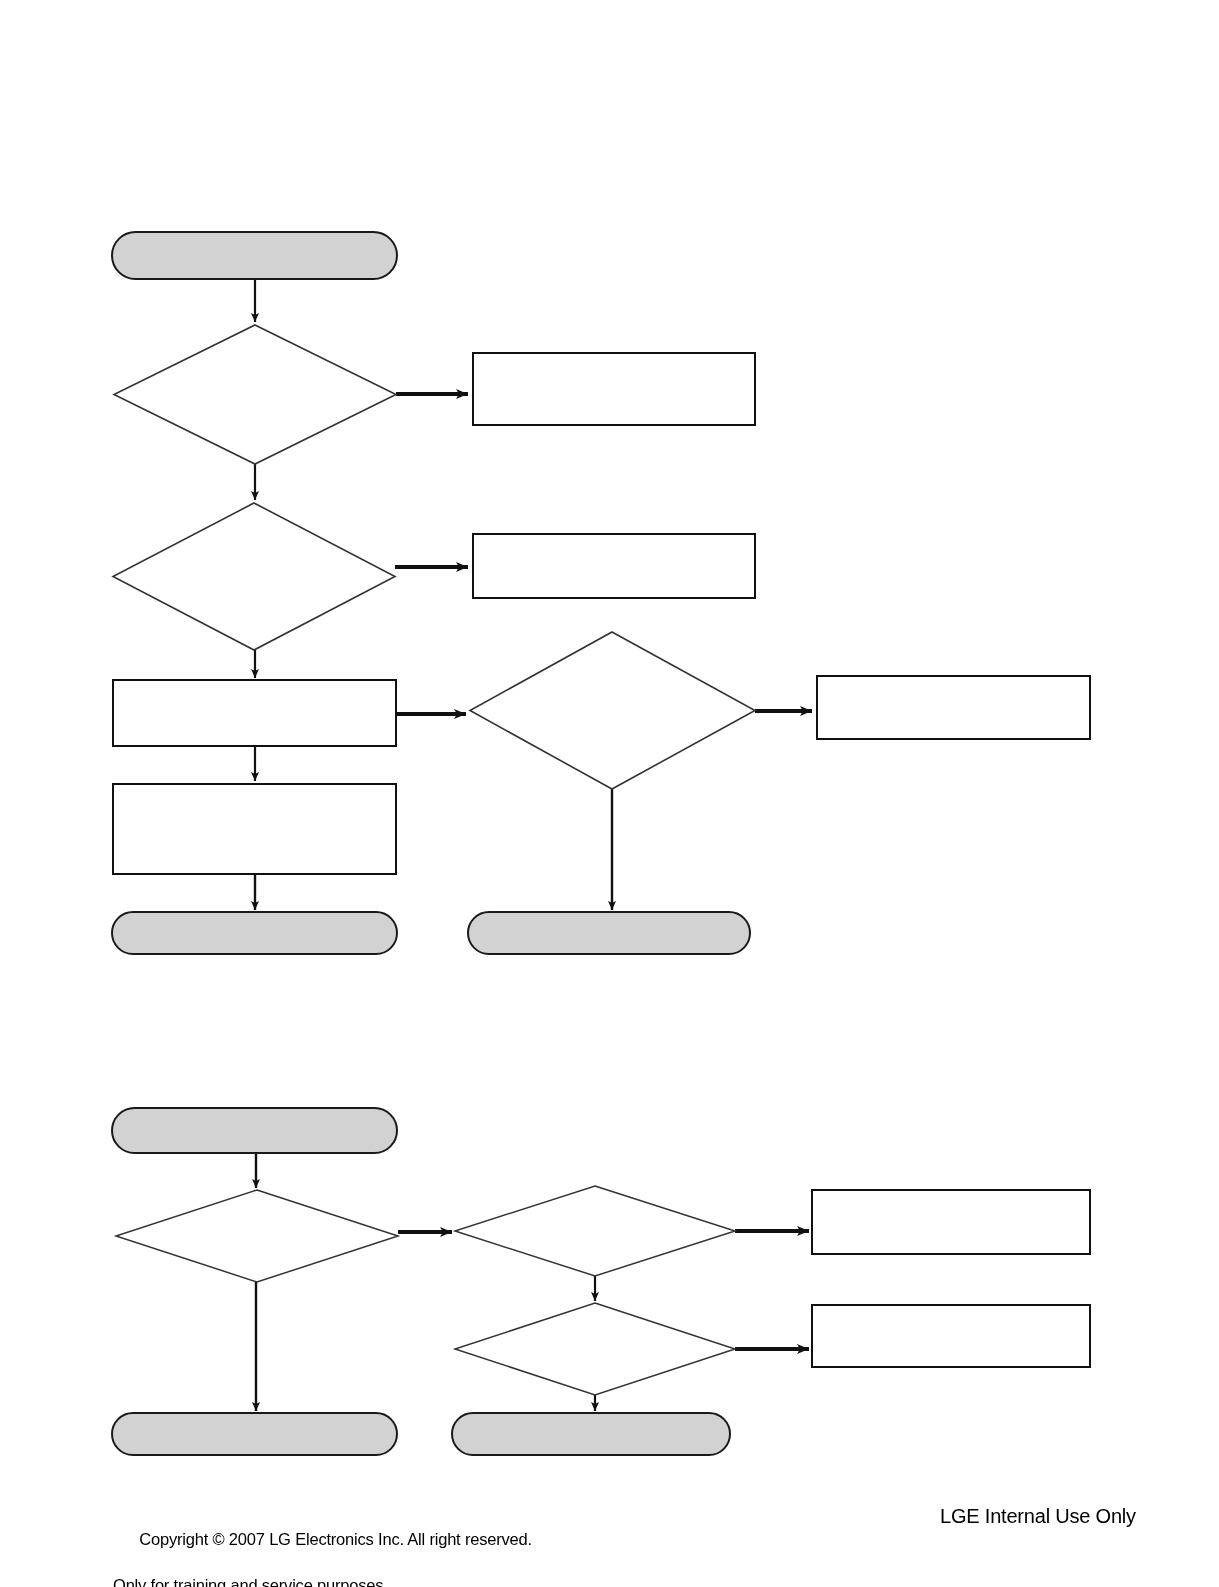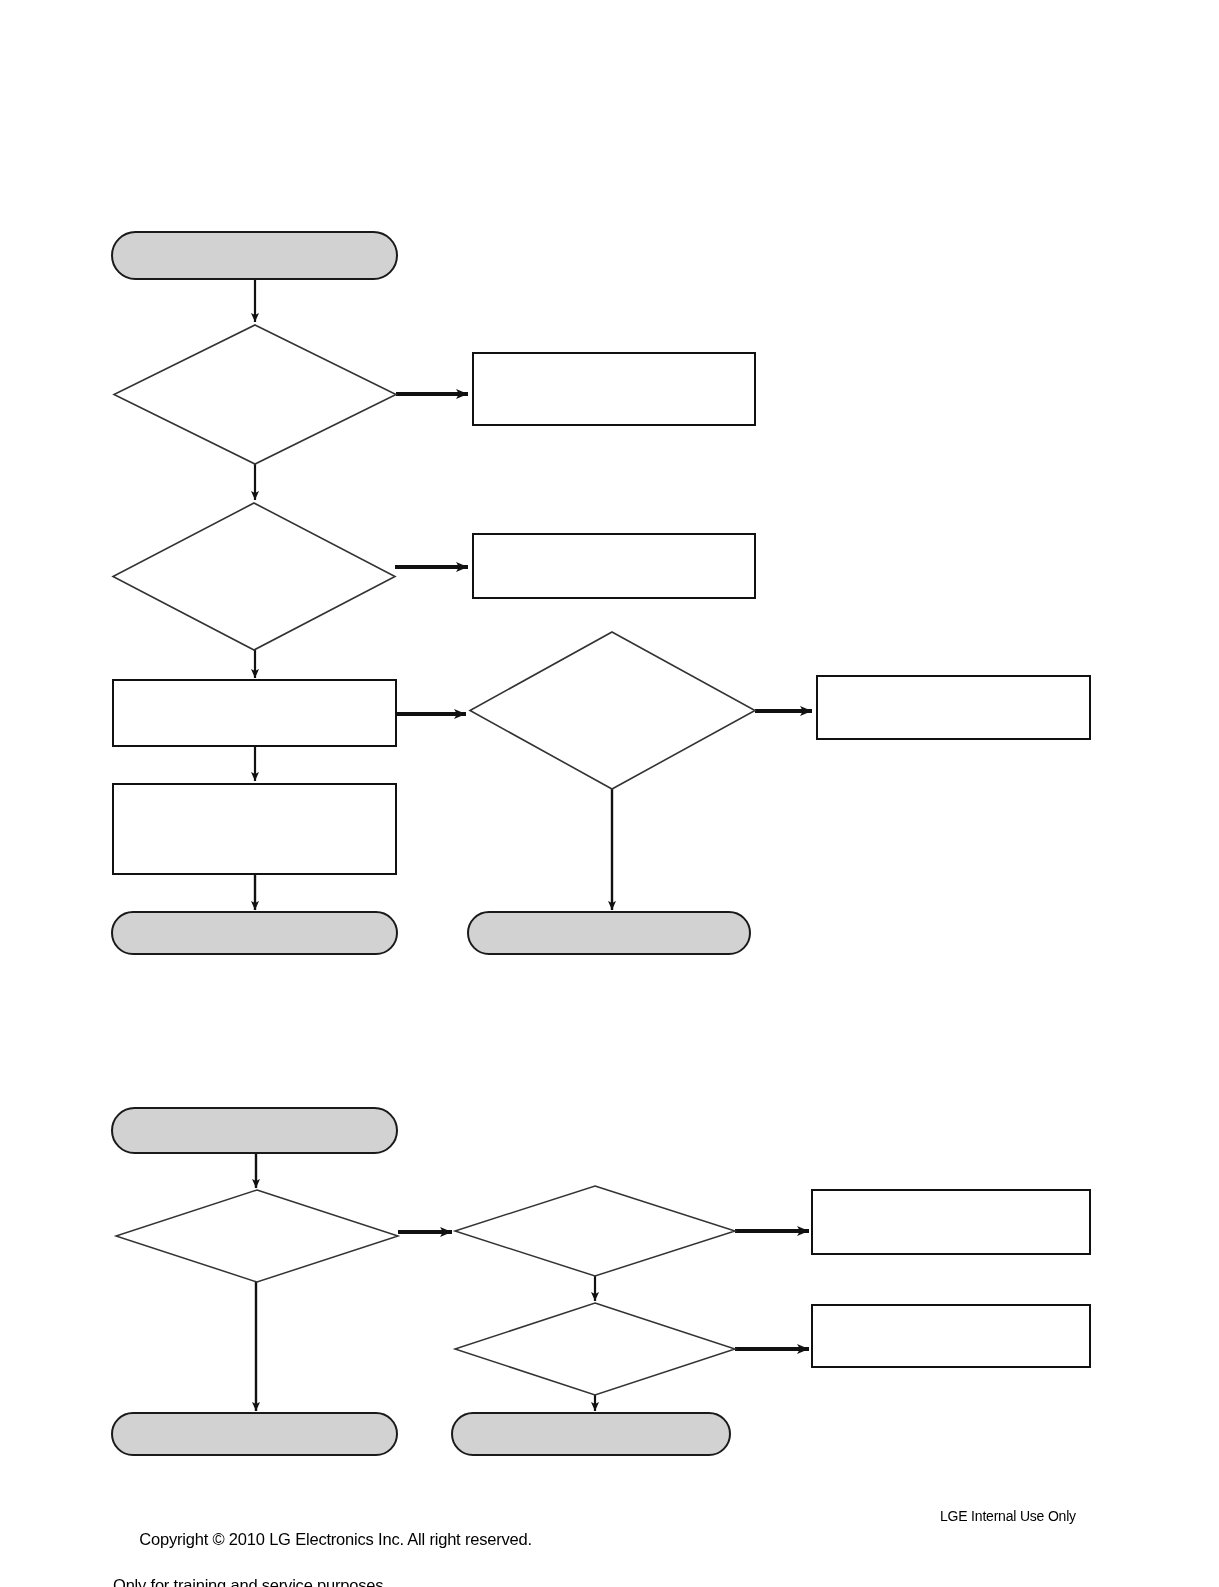--- a/index.html
+++ b/index.html
@@ -47,21 +47,21 @@
     line-height: 23px;
     letter-spacing: -0.2px;
     white-space: pre;
     pointer-events: auto;
   }
   .footer-left .line2 { display: block; }
   .footer-right {
     position: absolute;
     left: 940px;
     top: 1505px;
-    font-size: 14px;
+    font-size: 20px;
     line-height: 23px;
     letter-spacing: -0.2px;
     white-space: pre;
     pointer-events: auto;
   }
 </style>
 </head>
 <body>
 
 <div id="page">
@@ -139,19 +139,19 @@
       <rect x="812" y="1305" width="278" height="62" fill="#ffffff" stroke="#111111" stroke-width="2"></rect>
 
       <rect x="112" y="1413" width="285" height="42" rx="21" ry="21" fill="#d2d2d2" stroke="#1a1a1a" stroke-width="2"></rect>
 
       <rect x="452" y="1413" width="278" height="42" rx="21" ry="21" fill="#d2d2d2" stroke="#1a1a1a" stroke-width="2"></rect>
     </g>
   </svg>
 
   <div class="footer">
     <div class="footer-left">
-      <span>Copyright © 2010 LG Electronics Inc. All right reserved.</span>
+      <span>Copyright © 2007 LG Electronics Inc. All right reserved.</span>
       <span class="line2">Only for training and service purposes.</span>
     </div>
     <div class="footer-right">LGE Internal Use Only</div>
   </div>
 
 </div>
 
 </body></html>

